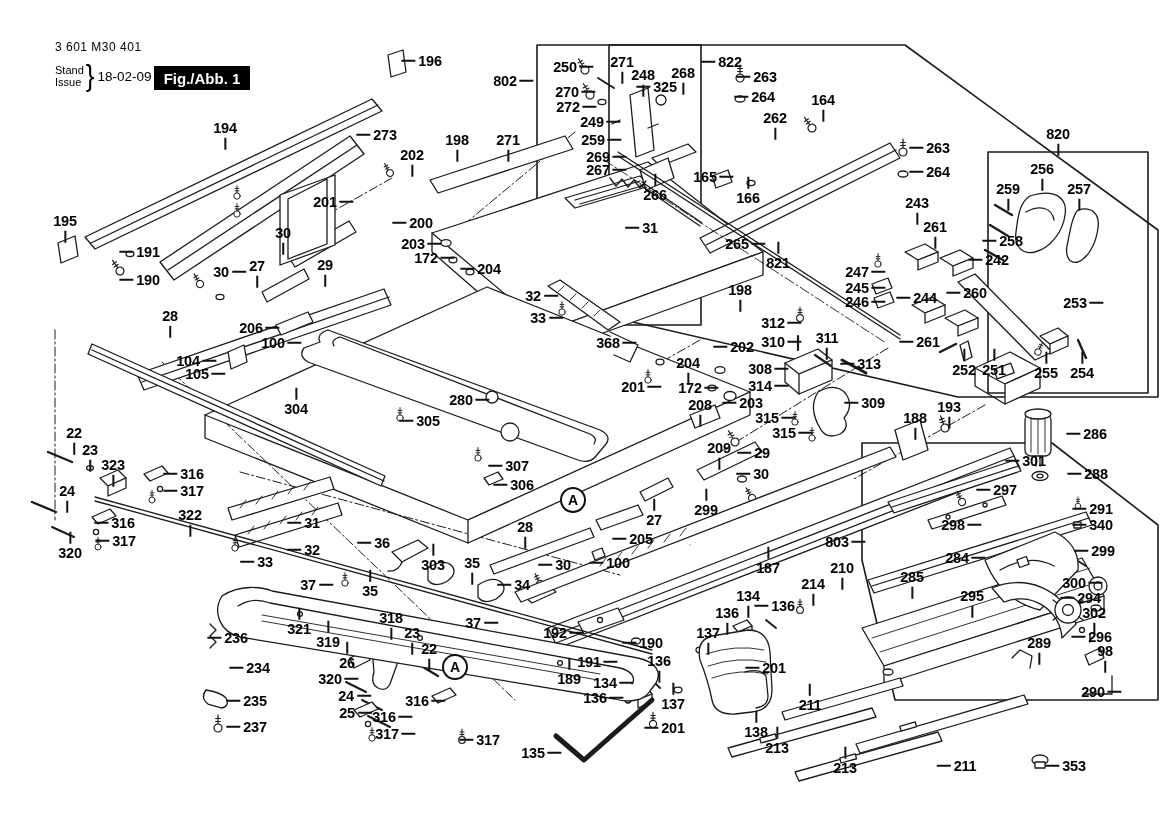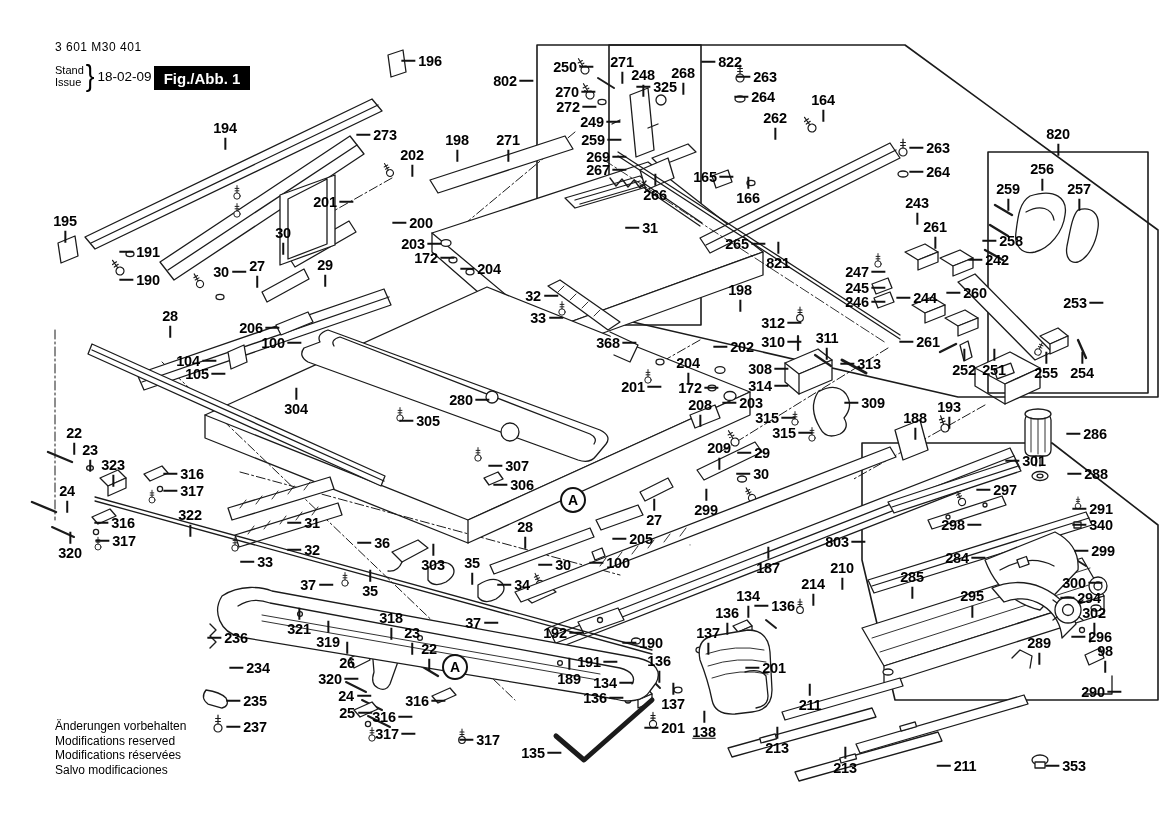--- a/index.html
+++ b/index.html
@@ -528,21 +528,21 @@
       <div class="co d" style="left: 748px; top: 596px;">134</div>
       <div class="co d" style="left: 727px; top: 613px;">136</div>
       <div class="co l" style="left: 783px; top: 606px;">136</div>
       <div class="co d" style="left: 708px; top: 633px;">137</div>
       <div class="co l" style="left: 774px; top: 668px;">201</div>
       <div class="co r" style="left: 605px; top: 683px;">134</div>
       <div class="co r" style="left: 595px; top: 698px;">136</div>
       <div class="co d" style="left: 659px; top: 661px;">136</div>
       <div class="co u" style="left: 673px; top: 704px;">137</div>
       <div class="co l" style="left: 673px; top: 728px;">201</div>
-      <div class="co u" style="left: 704px; top: 732px; text-decoration: underline;">138</div>
+      <div class="co u" style="left: 756px; top: 732px;">138</div>
       <div class="co r" style="left: 533px; top: 753px;">135</div>
       <div class="co d" style="left: 74px; top: 433px;">22</div>
       <div class="co d" style="left: 90px; top: 450px;">23</div>
       <div class="co d" style="left: 113px; top: 465px;">323</div>
       <div class="co l" style="left: 192px; top: 474px;">316</div>
       <div class="co l" style="left: 192px; top: 491px;">317</div>
       <div class="co d" style="left: 67px; top: 491px;">24</div>
       <div class="co l" style="left: 123px; top: 523px;">316</div>
       <div class="co l" style="left: 124px; top: 541px;">317</div>
       <div class="co u" style="left: 70px; top: 553px;">320</div>
@@ -572,19 +572,13 @@
       <div class="co r" style="left: 387px; top: 734px;">317</div>
       <div class="co l" style="left: 488px; top: 740px;">317</div>
       <div class="co l" style="left: 236px; top: 638px;">236</div>
       <div class="co l" style="left: 258px; top: 668px;">234</div>
       <div class="co l" style="left: 255px; top: 701px;">235</div>
       <div class="co l" style="left: 255px; top: 727px;">237</div>
       <div class="amark" style="left: 573px; top: 500px;">A</div>
       <div class="amark" style="left: 455px; top: 667px;">A</div>
     </div>
 
-  <div id="ftr">
-      <div>Änderungen vorbehalten</div>
-      <div>Modifications reserved</div>
-      <div>Modifications réservées</div>
-      <div>Salvo modificaciones</div>
-    </div>
 </div>
 
 </body></html>

